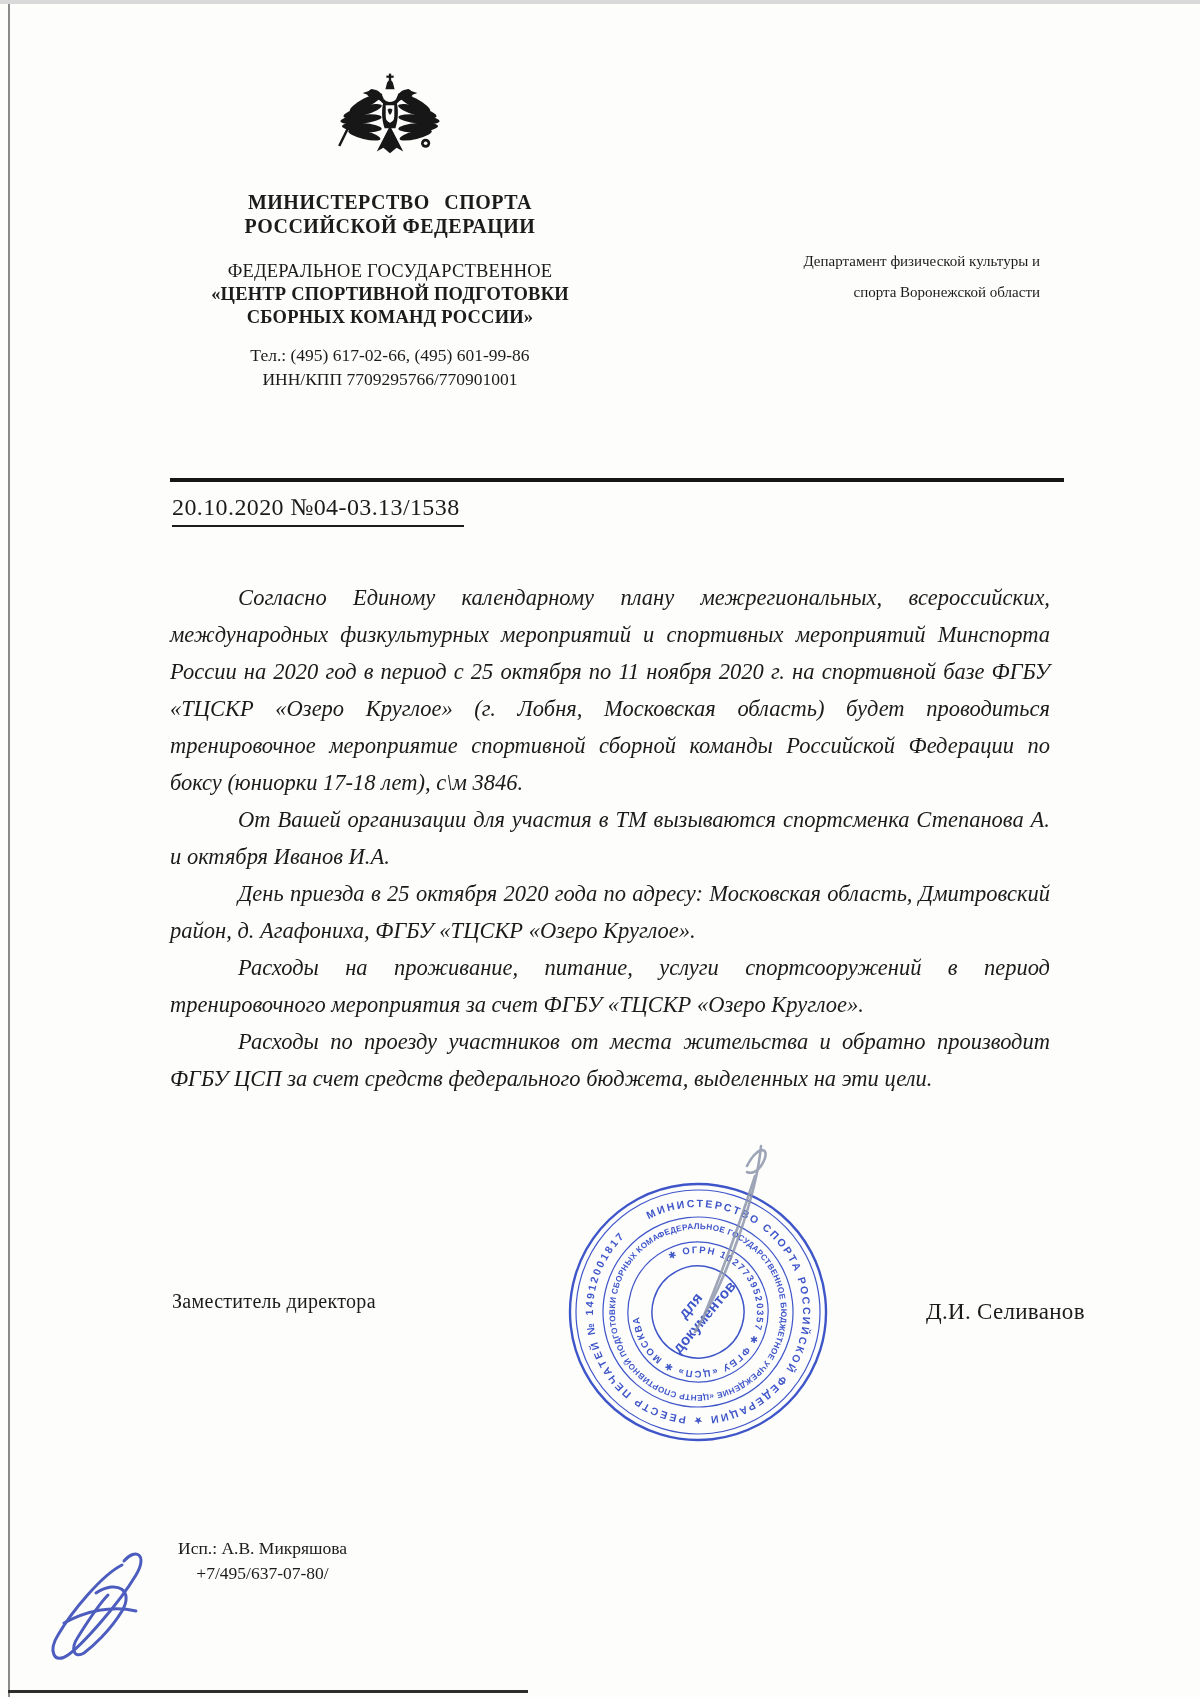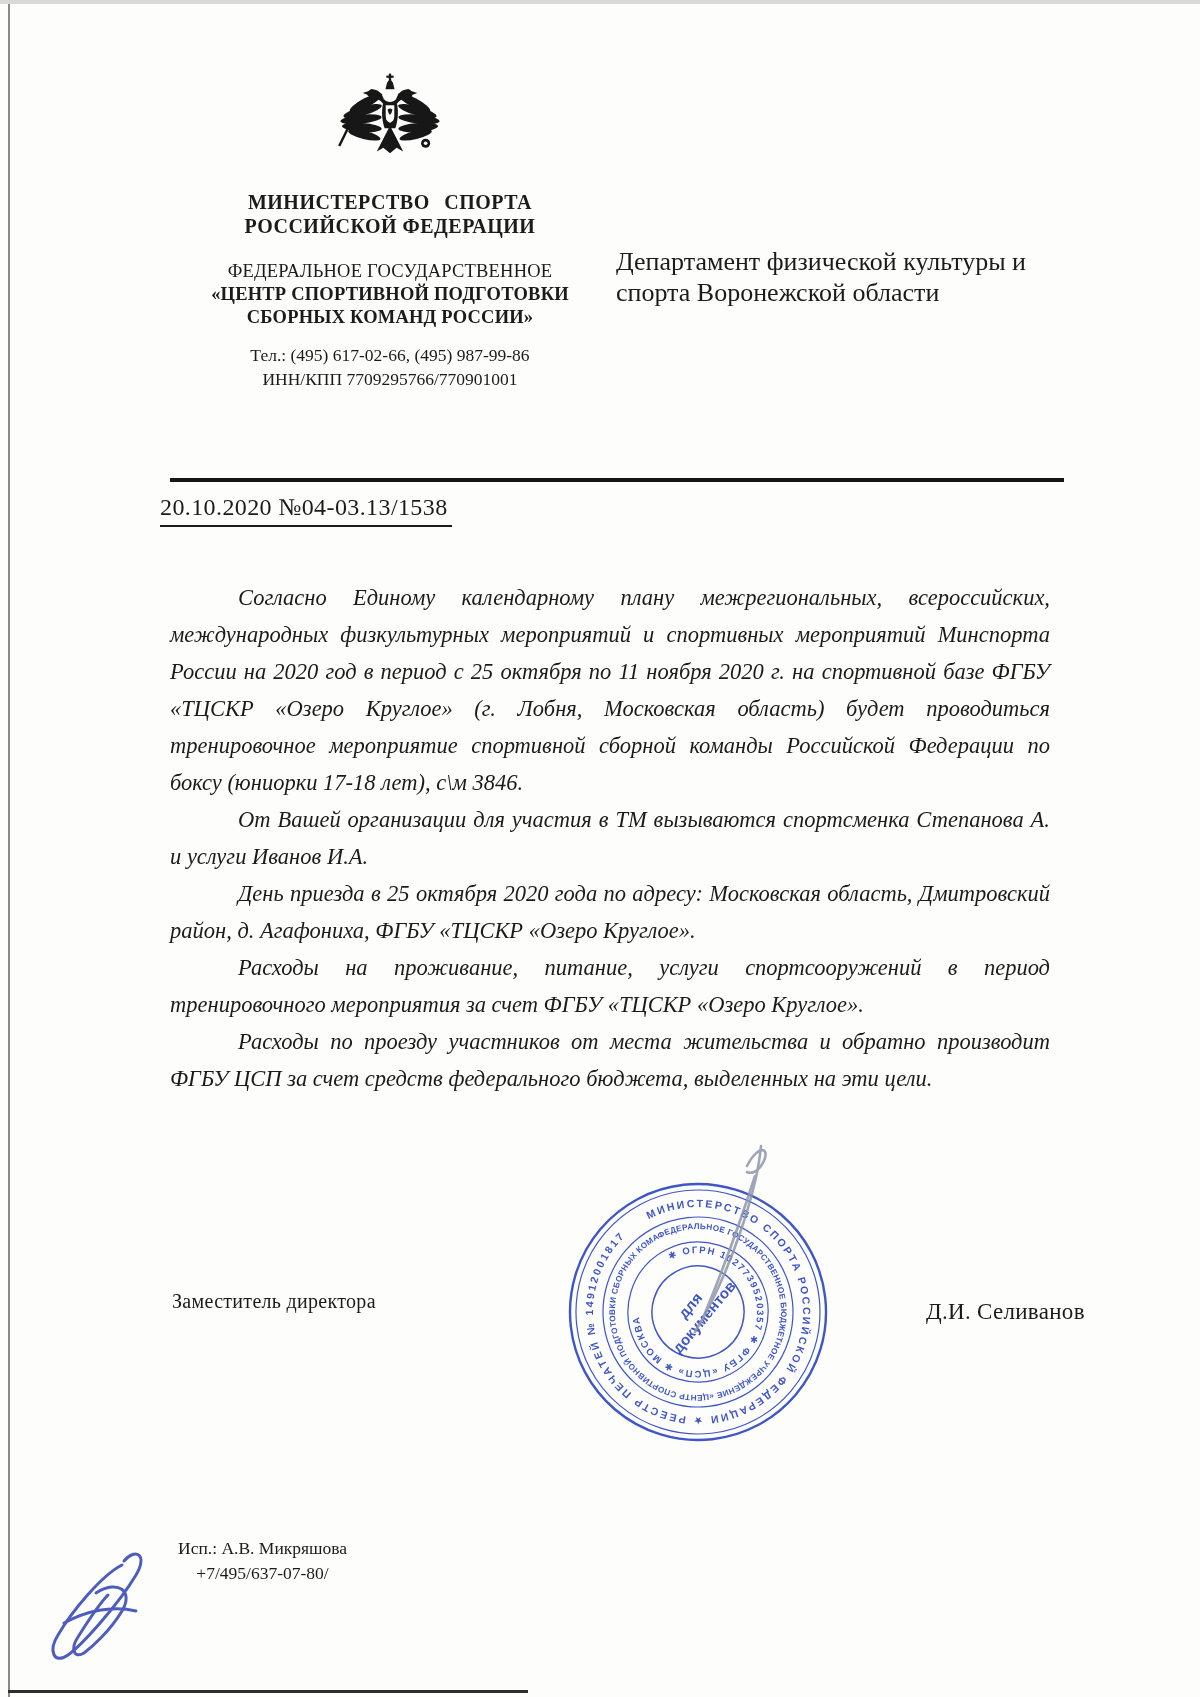--- a/index.html
+++ b/index.html
@@ -14,26 +14,26 @@
   
   .lh{position:absolute;left:170px;top:62px;width:440px;text-align:center;}
   .arms{display:block;margin:0 auto;width:116px;height:118px;}
   .ministry{margin-top:6px;font-size:20px;font-weight:bold;line-height:24px;letter-spacing:.5px;}
   .ministry .gap{word-spacing:9px;}
   .org{margin-top:22px;font-size:18.5px;line-height:23px;letter-spacing:.2px;}
   .org .b{font-weight:bold;}
   .contact{margin-top:15px;font-size:17.5px;line-height:23.5px;}
 
   
-  .recipient{position:absolute;left:616px;top:242px;width:440px;text-align:left;
-    font-size:26px;line-height:31px;}
+  .recipient{position:absolute;left:600px;top:242px;width:440px;text-align:right;
+    font-size:15px;line-height:31px;}
 
   .rule{position:absolute;left:170px;top:474px;width:894px;height:4px;background:#161616;}
 
-  .refline{position:absolute;left:160px;top:490px;font-size:24px;}
+  .refline{position:absolute;left:172px;top:490px;font-size:24px;}
   .refline span{display:inline-block;border-bottom:2.5px solid #1d1d1d;padding:0 4px 4px 0;letter-spacing:.4px;}
 
   
   .body{position:absolute;left:170px;top:575px;width:880px;
     font-size:22.5px;line-height:37px;text-align:justify;font-style:italic;}
   .body p{margin:0;text-indent:68px;}
 
   
   .sig-pos{position:absolute;left:172px;top:1286px;font-size:20px;letter-spacing:.3px;}
   .sig-name{position:absolute;left:926px;top:1295px;font-size:23px;letter-spacing:.3px;}
@@ -92,39 +92,39 @@
       <div>РОССИЙСКОЙ ФЕДЕРАЦИИ</div>
     </div>
 
     <div class="org">
       <div>ФЕДЕРАЛЬНОЕ ГОСУДАРСТВЕННОЕ</div>
       <div class="b">«ЦЕНТР СПОРТИВНОЙ ПОДГОТОВКИ</div>
       <div class="b">СБОРНЫХ КОМАНД РОССИИ»</div>
     </div>
 
     <div class="contact">
-      <div>Тел.: (495) 617-02-66, (495) 987-99-86</div>
+      <div>Тел.: (495) 617-02-66, (495) 601-99-86</div>
       <div>ИНН/КПП 7709295766/770901001</div>
     </div>
   </div>
 
   <div class="recipient">
     <div>Департамент физической культуры и</div>
     <div>спорта Воронежской области</div>
   </div>
 
   <div class="rule"></div>
 
   <div class="refline">
     <span>20.10.2020 №04-03.13/1538</span>
   </div>
 
   <div class="body">
     <p>Согласно Единому календарному плану межрегиональных, всероссийских, международных физкультурных мероприятий и спортивных мероприятий Минспорта России на 2020 год в период с 25 октября по 11 ноября 2020 г. на спортивной базе ФГБУ «ТЦСКР «Озеро Круглое» (г. Лобня, Московская область) будет проводиться тренировочное мероприятие спортивной сборной команды Российской Федерации по боксу (юниорки 17-18 лет), с\м 3846.</p>
-    <p>От Вашей организации для участия в ТМ вызываются спортсменка Степанова А. и услуги Иванов И.А.</p>
+    <p>От Вашей организации для участия в ТМ вызываются спортсменка Степанова А. и октября Иванов И.А.</p>
     <p>День приезда в 25 октября 2020 года по адресу: Московская область, Дмитровский район, д. Агафониха, ФГБУ «ТЦСКР «Озеро Круглое».</p>
     <p>Расходы на проживание, питание, услуги спортсооружений в период тренировочного мероприятия за счет ФГБУ «ТЦСКР «Озеро Круглое».</p>
     <p>Расходы по проезду участников от места жительства и обратно производит ФГБУ ЦСП за счет средств федерального бюджета, выделенных на эти цели.</p>
   </div>
 
   <div class="sig-pos">Заместитель директора</div>
   <div class="sig-name">Д.И. Селиванов</div>
 
   <svg class="stamp" viewBox="0 0 280 280" aria-hidden="true">
     <defs>

